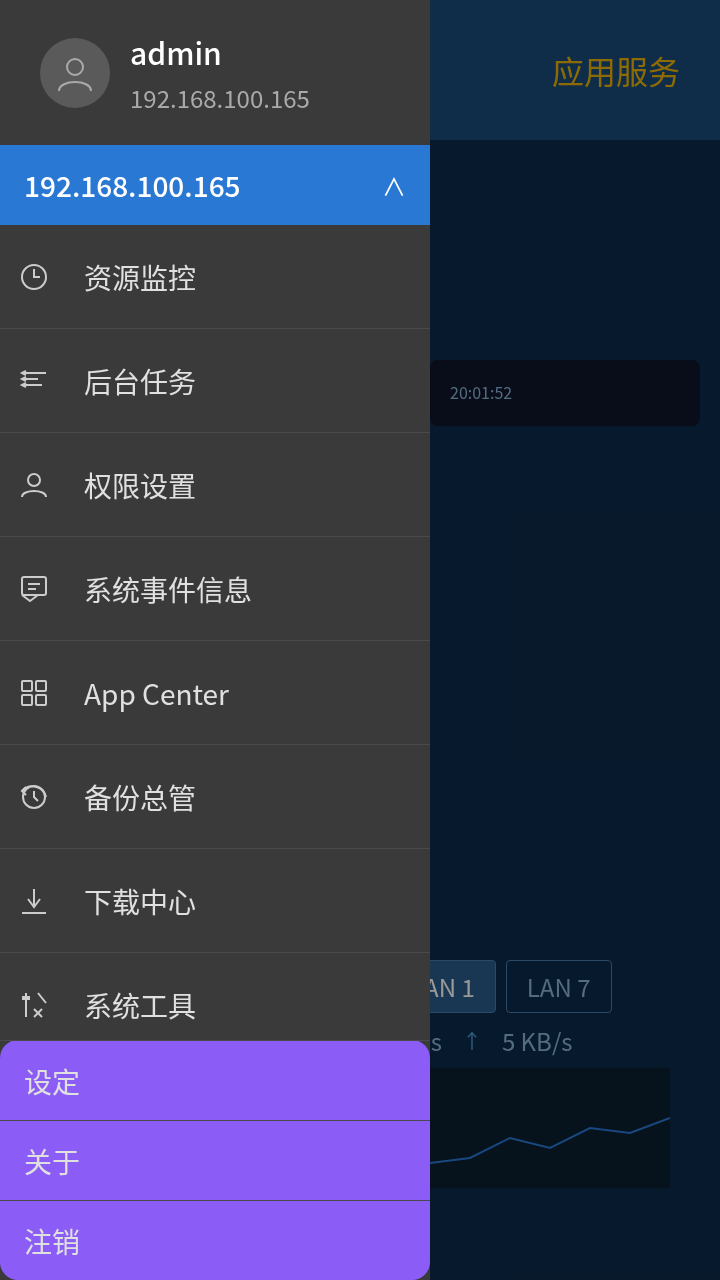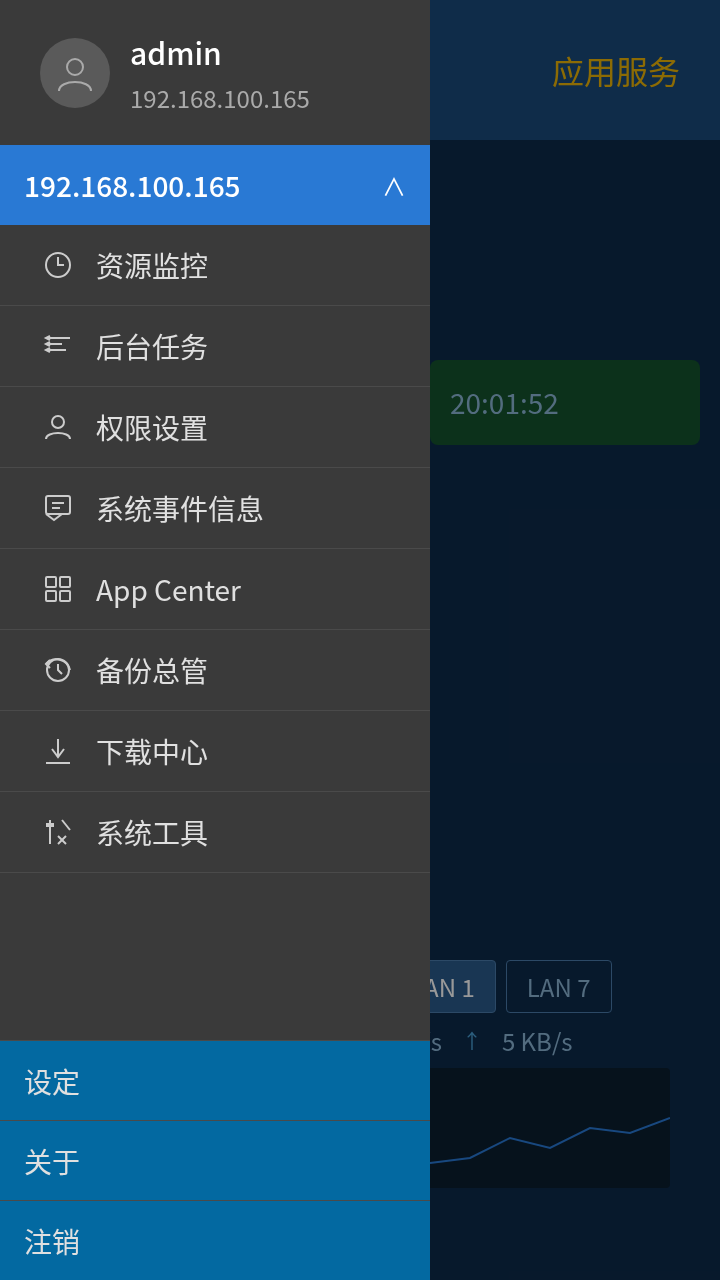--- a/index.html
+++ b/index.html
@@ -43,25 +43,25 @@
     .bg-header-tab {
       color: #eab308;
       font-size: 32px;
     }
 
     .bg-notification {
       position: absolute;
       top: 360px;
       left: 430px;
       right: 20px;
-      background-color: #14532d;
+      background-color: #0f172a;
       border-radius: 8px;
       padding: 20px;
       color: #8ab4d4;
-      font-size: 28px;
+      font-size: 16px;
       line-height: 1.6;
     }
 
     .bg-lan-section {
       position: absolute;
       top: 960px;
       left: 390px;
       right: 10px;
       display: flex;
       flex-direction: column;
@@ -196,23 +196,23 @@
     
     .menu-list {
       flex: 1;
       overflow-y: auto;
       background-color: #3a3a3a;
     }
 
     .menu-item {
       display: flex;
       align-items: center;
-      padding: 0 36px;
-      height: 81px;
-      gap: 16px;
+      padding: 0 12px;
+      height: 104px;
+      gap: 28px;
       border-bottom: 1px solid #4a4a4a;
       cursor: pointer;
     }
 
     .menu-icon {
       width: 44px;
       height: 44px;
       display: flex;
       align-items: center;
       justify-content: center;
@@ -221,21 +221,22 @@
       flex-shrink: 0;
     }
 
     .menu-label {
       color: #e0e0e0;
       font-size: 28px;
     }
 
     
     .bottom-items {
-      background-color: #0369a1;
+      background-color: #8b5cf6;
+      border-radius: 18px;
     }
 
     .bottom-item {
       padding: 0 24px;
       height: 80px;
       display: flex;
       align-items: center;
       border-top: 1px solid #4a4a4a;
       cursor: pointer;
     }

